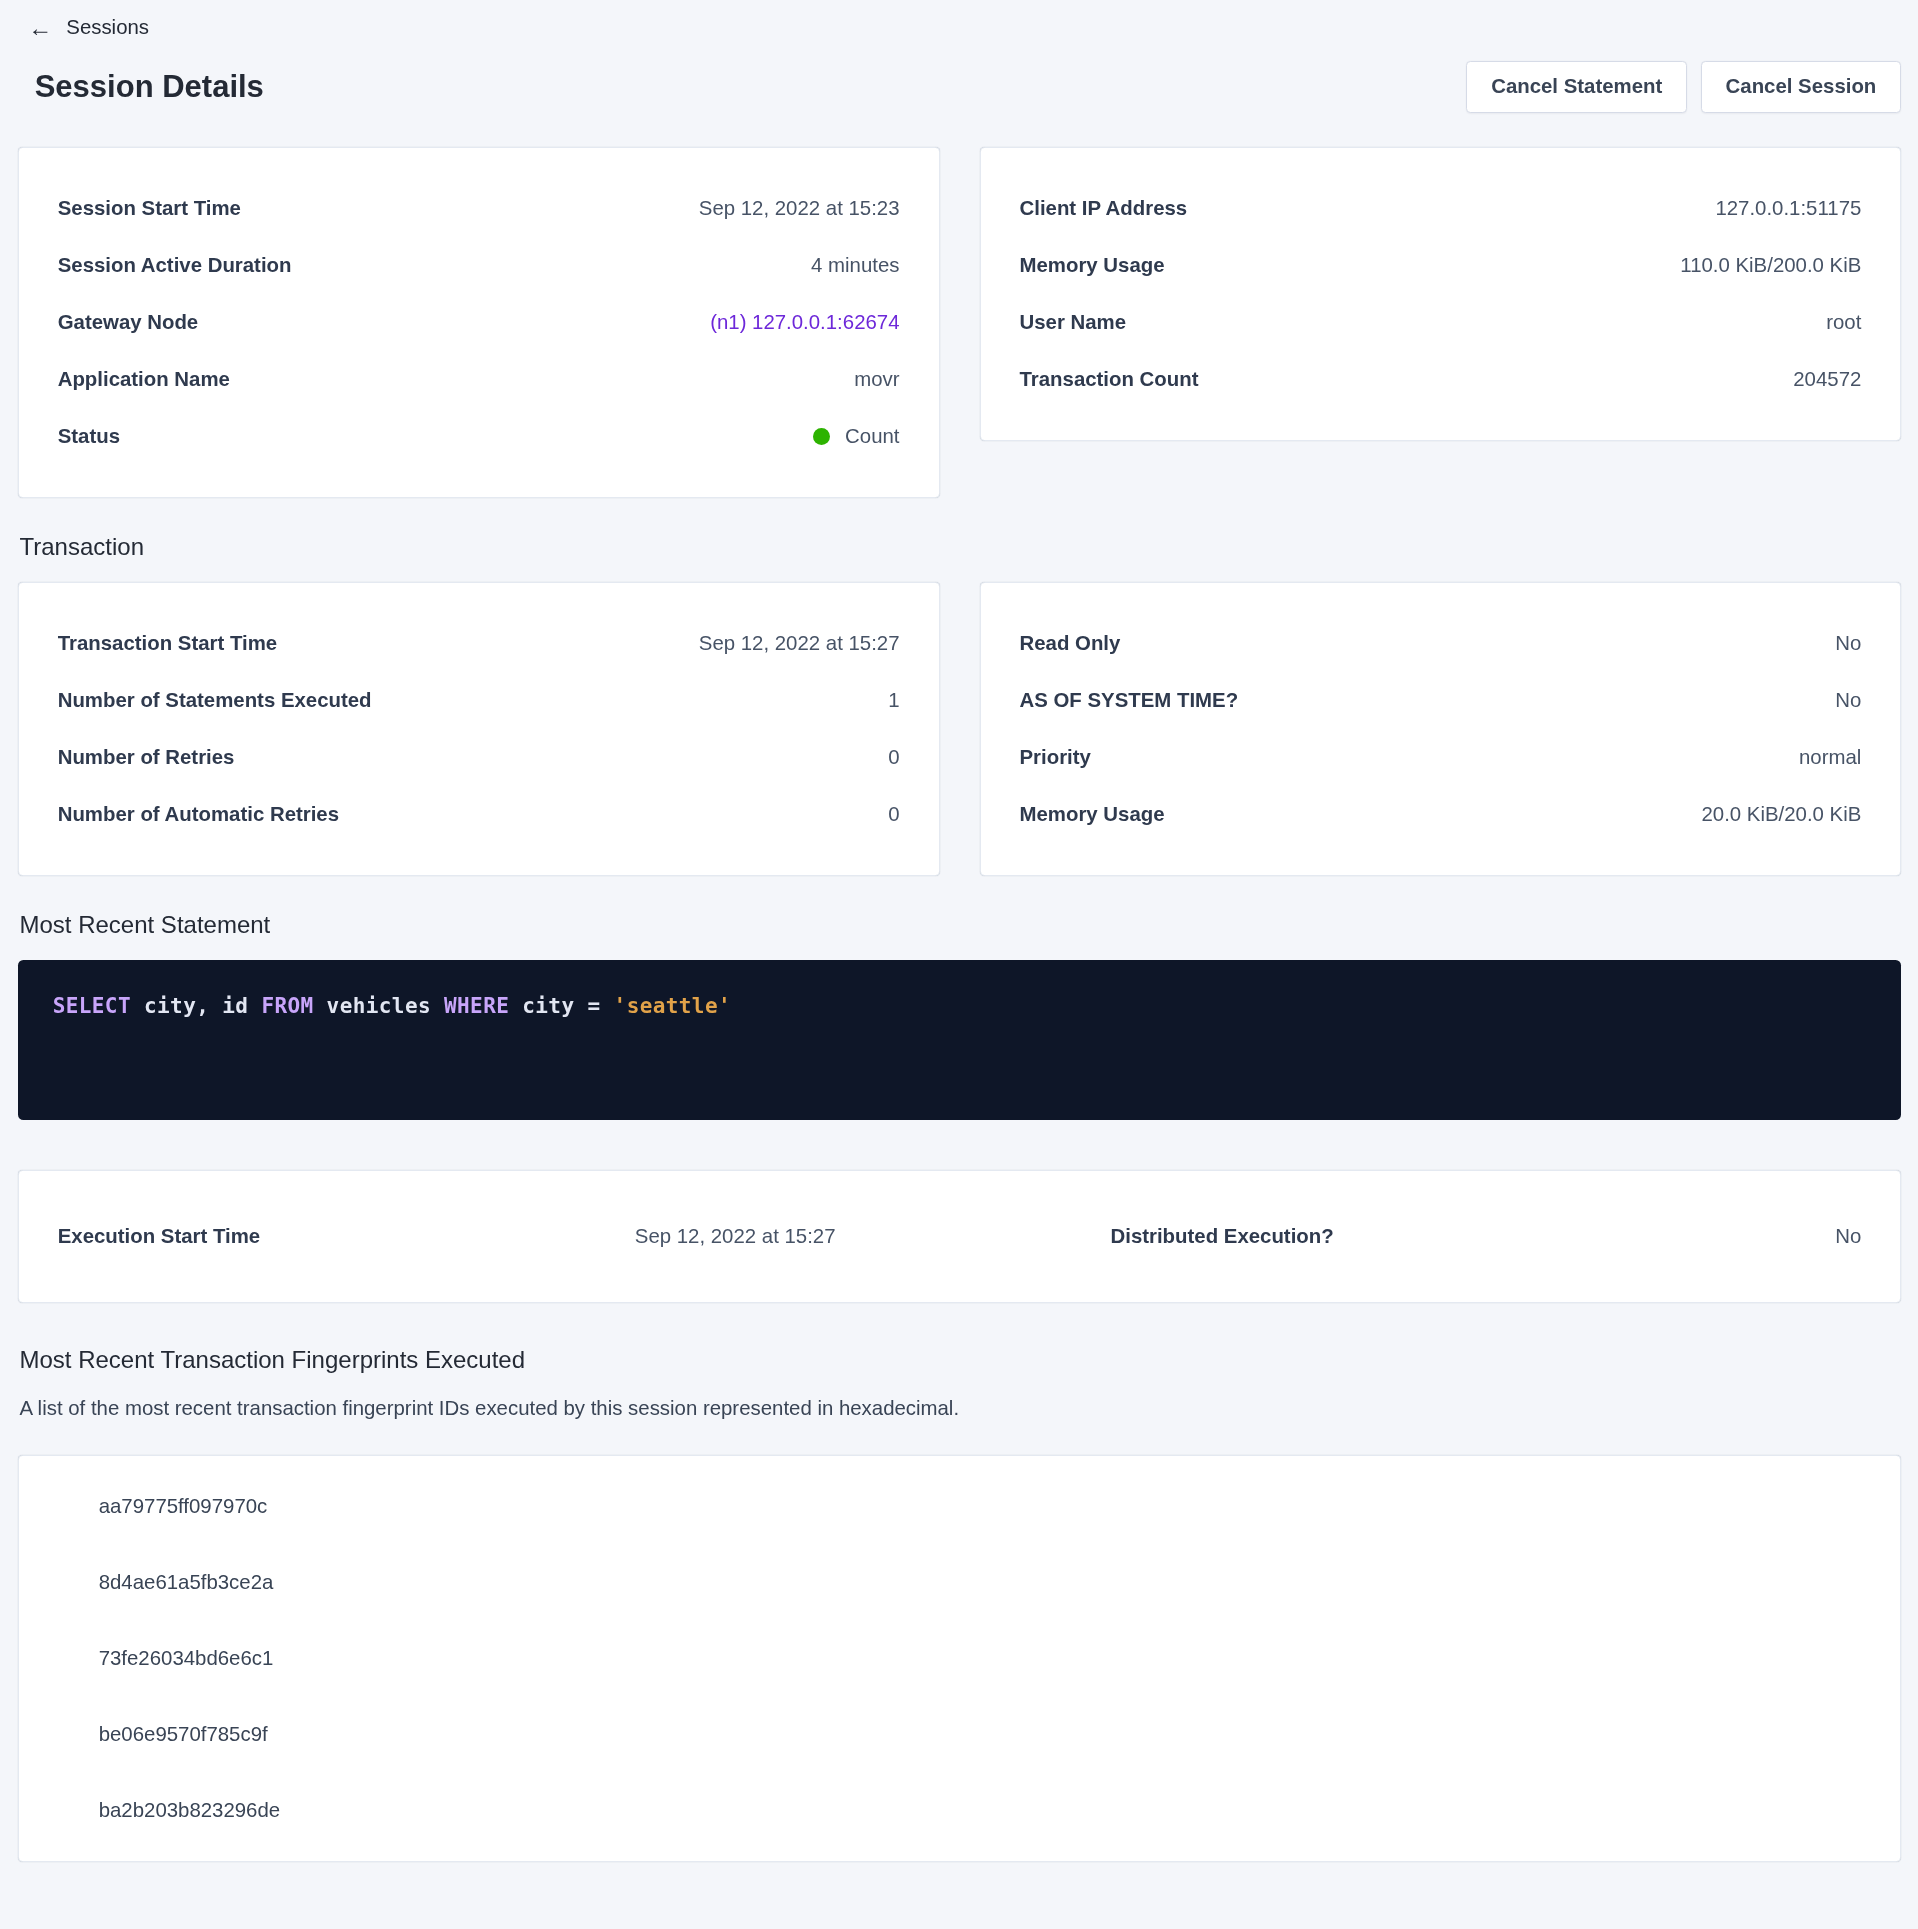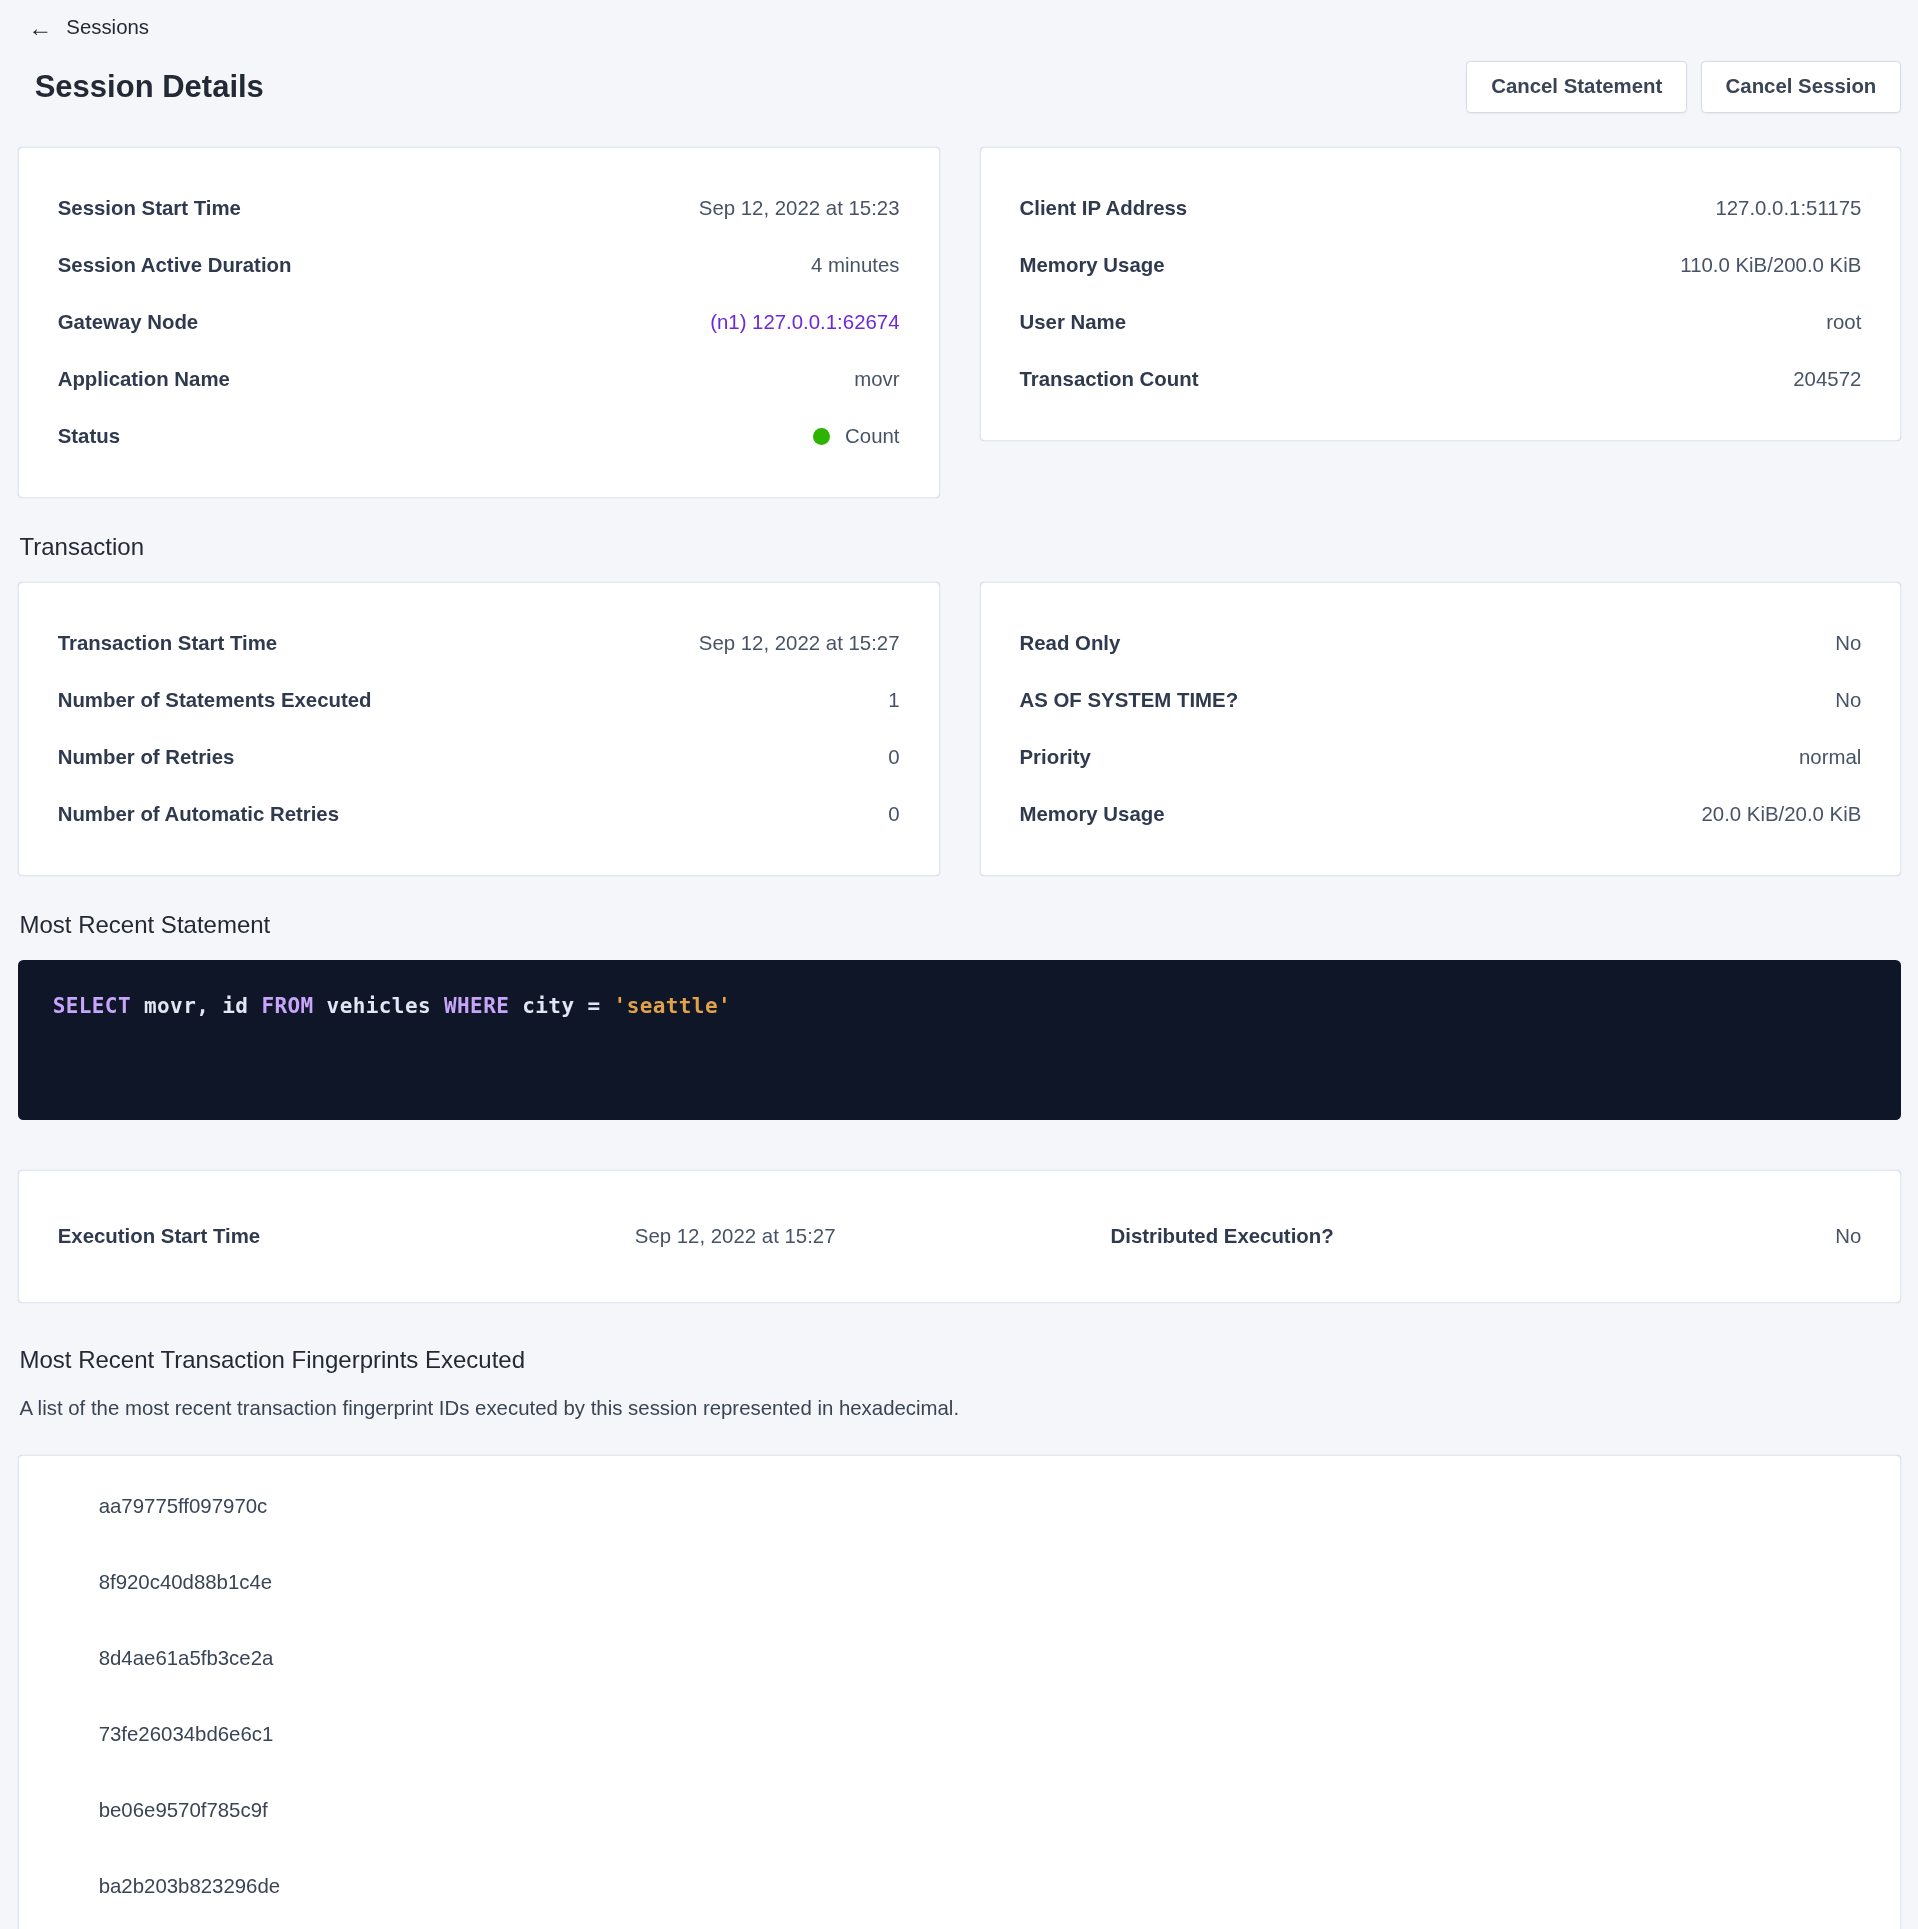--- a/index.html
+++ b/index.html
@@ -198,40 +198,39 @@
       <div class="detail-row">
         <span class="detail-label">Memory Usage</span>
         <span class="detail-value">20.0 KiB/20.0 KiB</span>
       </div>
     </div>
   </div>
 
   <div class="section-heading">Most Recent Statement</div>
 
   <div class="code-block">
-    <div class="code-line"><span class="kw">SELECT</span><span> movr, id </span><span class="kw">FROM</span><span> vehicles </span><span class="kw">WHERE</span><span> city = </span><span class="str">'seattle'</span></div>
+    <div class="code-line"><span class="kw">SELECT</span><span> city, id </span><span class="kw">FROM</span><span> vehicles </span><span class="kw">WHERE</span><span> city = </span><span class="str">'seattle'</span></div>
   </div>
 
   <div class="card exec-card">
     <div class="exec-pair pair-left">
       <span class="detail-label">Execution Start Time</span>
       <span class="detail-value">Sep 12, 2022 at 15:27</span>
     </div>
     <div class="exec-pair pair-right">
       <span class="detail-label">Distributed Execution?</span>
       <span class="detail-value">No</span>
     </div>
   </div>
 
   <div class="section-heading fp-heading">Most Recent Transaction Fingerprints Executed</div>
   <div class="fp-description">A list of the most recent transaction fingerprint IDs executed by this session represented in hexadecimal.</div>
 
   <div class="card fp-card">
     <div class="fp-row">aa79775ff097970c</div>
-    <div class="fp-row">8f920c40d88b1c4e</div>
     <div class="fp-row">8d4ae61a5fb3ce2a</div>
     <div class="fp-row">73fe26034bd6e6c1</div>
     <div class="fp-row">be06e9570f785c9f</div>
     <div class="fp-row">ba2b203b823296de</div>
   </div>
 
 </div>
 
 
 </body></html>

